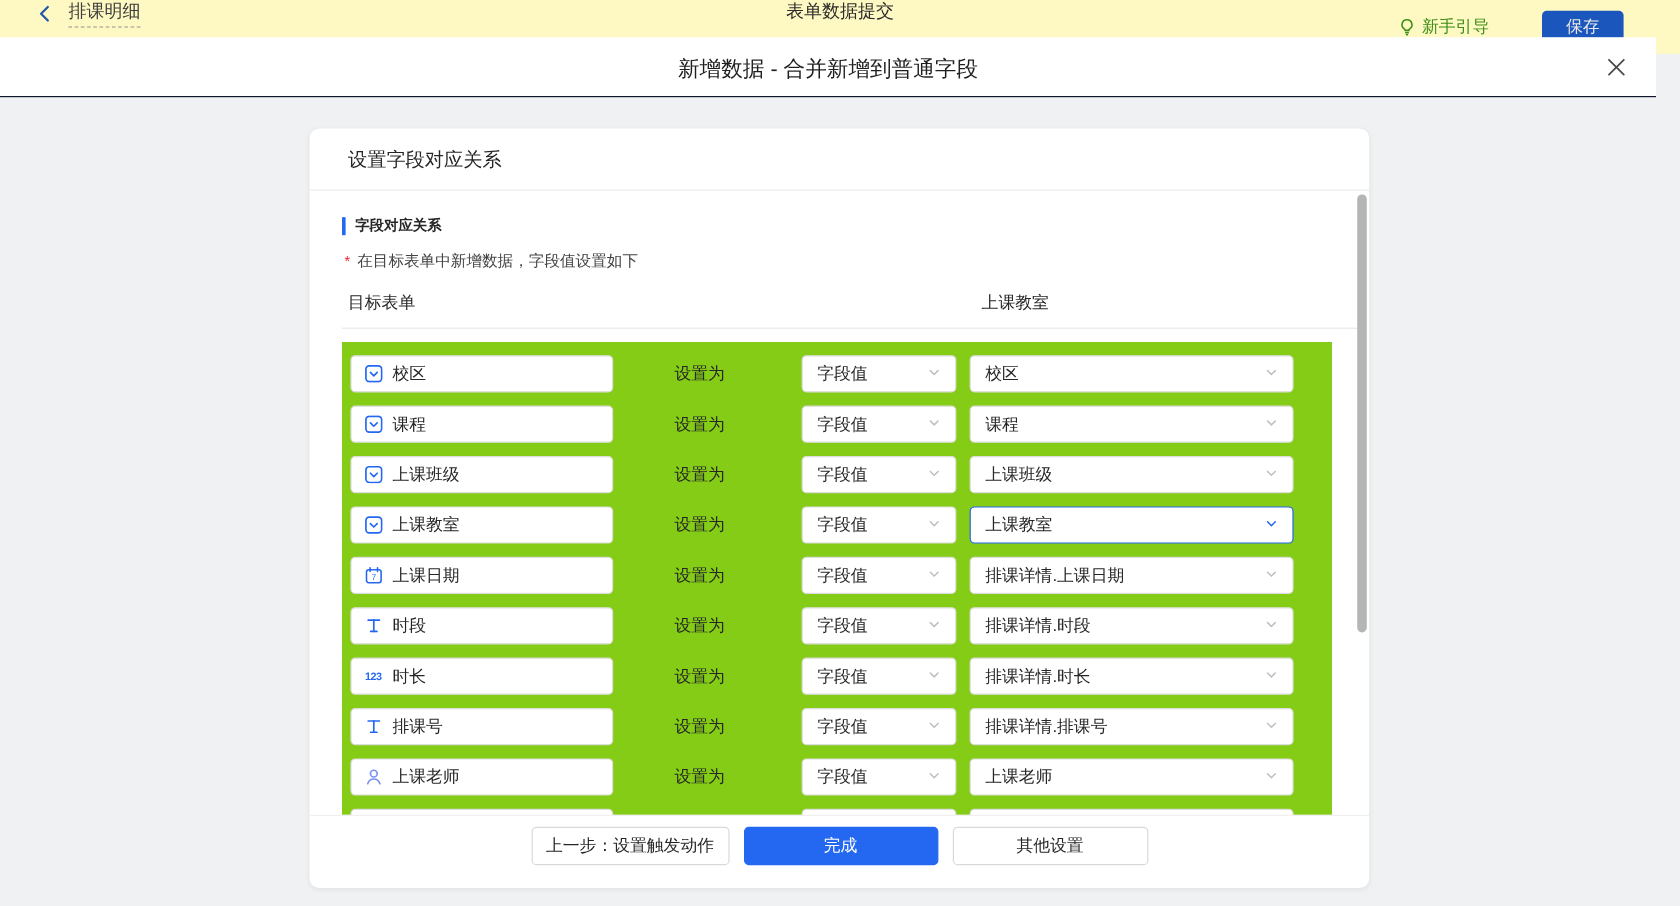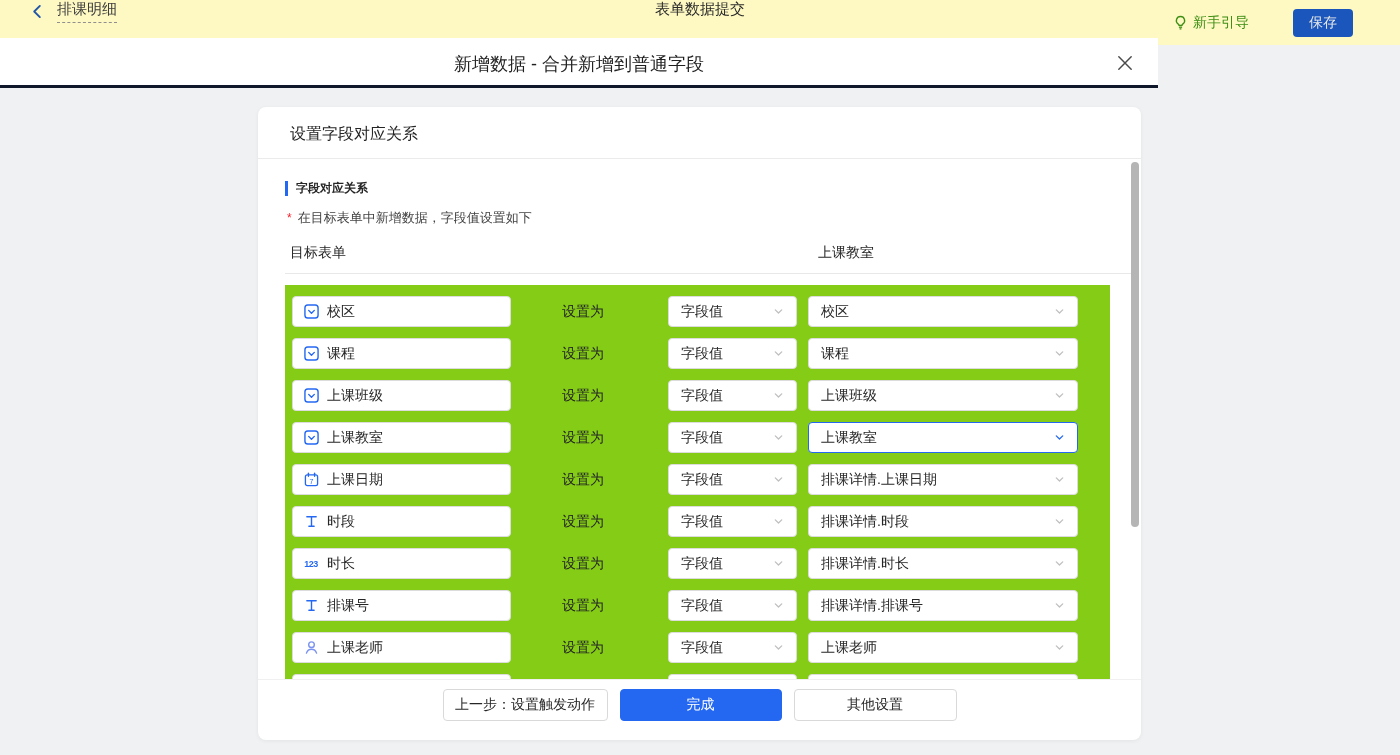--- a/index.html
+++ b/index.html
@@ -9,26 +9,26 @@
 
   
   .topbar { position:absolute; left:0; top:0; width:1400px; height:45px; background:#fef9c3;
             display:flex; align-items:flex-start; }
   .tb-back { display:flex; align-items:center; margin-left:30px; cursor:pointer; }
   .tb-back-label { font-size:15px; color:#3d3d3d; margin-left:12px; padding-bottom:3px;
                    border-bottom:1px dashed #8f8f8f; }
   .tb-center { position:absolute; left:0; right:0; text-align:center; font-size:15px; color:#2a2a2a; pointer-events:none; }
   .tb-right { position:absolute; right:0; top:0; height:45px; display:flex; align-items:center; }
   .tb-guide { display:flex; align-items:center; gap:5px; font-size:14px; color:#3e8e14; cursor:pointer; }
-  .tb-save { margin-left:44px; margin-right:47px; width:60px; height:28px; background:#1b56bd;
+  .tb-save { margin-left:44px; margin-right:47px; width:68px; height:28px; background:#1b56bd;
              color:#e9e9e9; font-size:14px; border:none; border-radius:4px; cursor:pointer; }
 
   
-  .modal-head { position:absolute; left:0; top:38px; width:1158px; height:50px; background:#ffffff;
-                border-bottom:3px solid #0f172a; }
+  .modal-head { position:absolute; left:0; top:31px; width:1380px; height:50px; background:#ffffff;
+                border-bottom:1px solid #0f172a; }
   .modal-title { position:absolute; left:0; right:0; top:14px; text-align:center; font-size:18px;
                  font-weight:500; color:#1f1f1f; }
   .modal-close { position:absolute; right:24px; top:16px; width:18px; height:18px; cursor:pointer; }
   .modal-body { position:absolute; left:0; top:96px; width:1400px; height:659px; background:#f0f1f2; }
 
   
   .card { position:absolute; left:258px; top:11px; width:883px; height:633px; background:#ffffff;
           border-radius:8px; box-shadow:0 1px 4px rgba(0,0,0,0.06); overflow:hidden; }
   .card-header { height:52px; line-height:53px; padding-left:32px; font-size:16px; color:#262626;
                  border-bottom:1px solid #ebebeb; }

